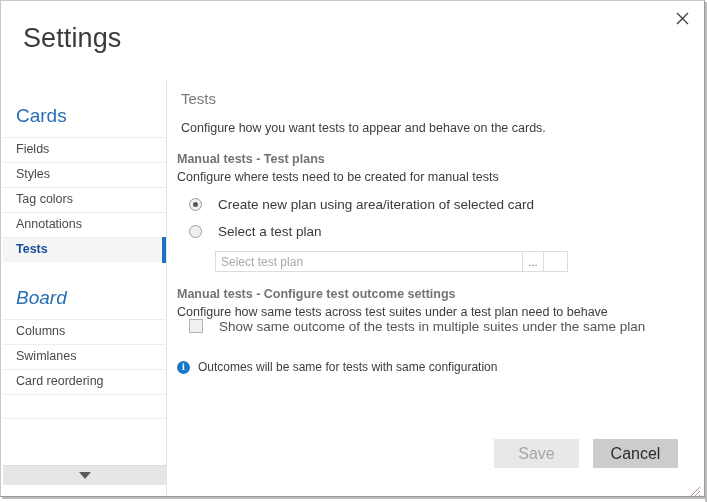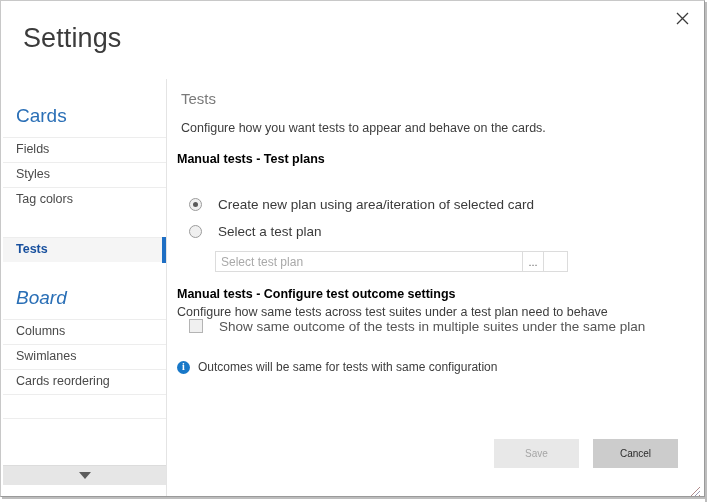--- a/index.html
+++ b/index.html
@@ -165,21 +165,21 @@
     top: 42px;
     font-size: 12.5px;
     color: #3d3d3d;
     white-space: nowrap;
   }
   .grp-head {
     position: absolute;
     left: 10px;
     font-size: 12.5px;
     font-weight: bold;
-    color: #000000;
+    color: #737373;
     white-space: nowrap;
   }
   .grp-sub {
     position: absolute;
     left: 10px;
     font-size: 12.5px;
     color: #3d3d3d;
     white-space: nowrap;
   }
 
@@ -303,21 +303,21 @@
   }
 
   
   .btn {
     position: absolute;
     top: 438px;
     width: 85px;
     height: 29px;
     border: none;
     font-family: "Liberation Sans", sans-serif;
-    font-size: 10px;
+    font-size: 16px;
     cursor: pointer;
     padding: 0;
   }
   .btn-save {
     left: 493px;
     background: #e8e8e8;
     color: #a6a6a6;
     cursor: default;
   }
   .btn-cancel {
@@ -355,50 +355,54 @@
 
     <div class="side-item" style="top:83px;">
       <span class="lbl">Styles</span>
     </div>
     <div class="side-item" style="top:58px;">
       <span class="lbl">Fields</span>
     </div>
     <div class="side-item" style="top:108px;">
       <span class="lbl">Tag colors</span>
     </div>
+    <div class="side-item" style="top:133px;">
+      <span class="lbl">Annotations</span>
+    </div>
     <div class="side-item selected" style="top:158px;">
       <span class="lbl">Tests</span>
       <span class="sel-bar"></span>
     </div>
 
     <div class="side-group-head" style="top:208px;font-style:italic;">Board</div>
 
     <div class="side-item" style="top:240px;">
       <span class="lbl">Columns</span>
     </div>
     <div class="side-item" style="top:265px;">
       <span class="lbl">Swimlanes</span>
     </div>
     <div class="side-item" style="top:290px;">
-      <span class="lbl">Cards reordering</span>
+      <span class="lbl">Card reordering</span>
     </div>
     <div class="side-item" style="top:315px;border-bottom:1px solid #ededed;"></div>
 
     <div class="side-scroll">
       <span class="tri"></span>
     </div>
   </div>
   <div class="side-divider"></div>
 
   <div class="main">
 
     <div class="sec-title">Tests</div>
     <div class="sec-desc">Configure how you want tests to appear and behave on the cards.</div>
 
     <div class="grp-head" style="top:73px;">Manual tests - Test plans</div>
+    <div class="grp-sub" style="top:91px;">Configure where tests need to be created for manual tests</div>
 
     <div class="radio-row" style="top:118px;">
       <span class="radio checked"></span>
       <span class="rlbl">Create new plan using area/iteration of selected card</span>
     </div>
     <div class="radio-row" style="top:145px;">
       <span class="radio"></span>
       <span class="rlbl">Select a test plan</span>
     </div>
 

